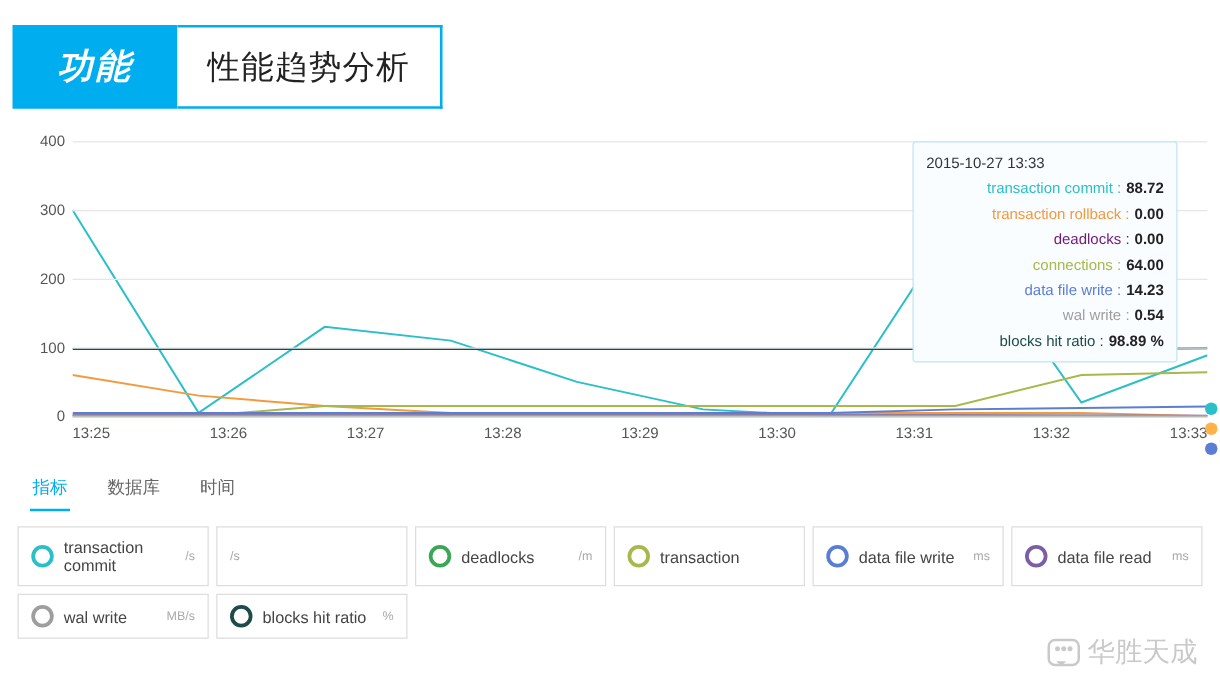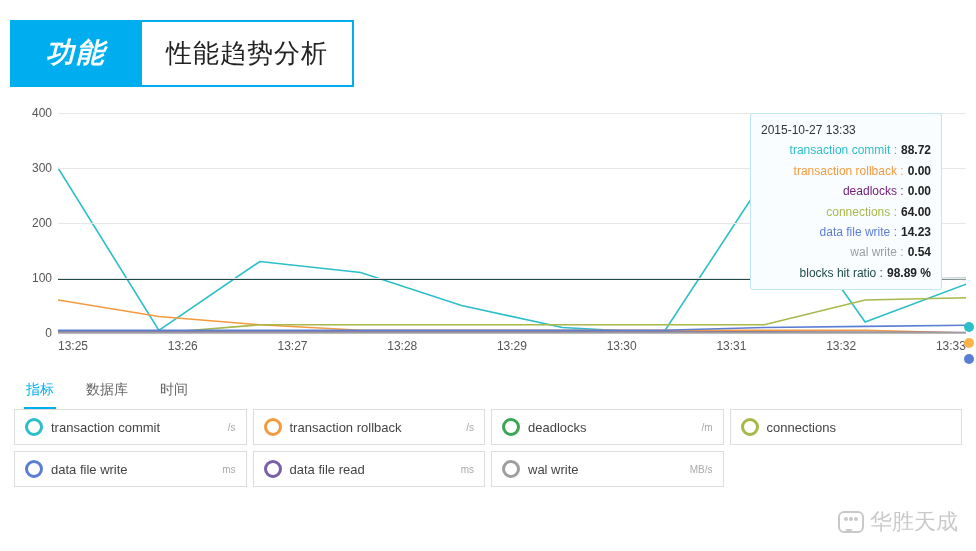--- a/index.html
+++ b/index.html
@@ -11,31 +11,31 @@
   
   .chart-wrap { position: relative; margin: 26px 10px 0 10px; height: 250px; }
   .y-axis { position: absolute; left: 0; top: 0; width: 48px; height: 220px; }
   .y-tick { position: absolute; right: 6px; font-size: 12px; color: #555; transform: translateY(-50%); }
   .plot { position: absolute; left: 48px; right: 0; top: 0; height: 220px; }
   .grid-line { position: absolute; left: 0; right: 0; height: 1px; background: #e6e6e6; }
   .baseline { background: #bbb; }
   svg.lines { position: absolute; left: 0; top: 0; width: 100%; height: 100%; }
   .x-axis { position: absolute; left: 48px; right: 0; top: 226px; display: flex; justify-content: space-between; font-size: 12px; color: #555; }
   
-  .tooltip { position: absolute; right: 24px; top: 0px; width: 192px; background: #fafdff; border: 1px solid #bfe6f5; border-radius: 3px; padding: 6px 10px; font-size: 12px; line-height: 1.7; z-index: 10; }
+  .tooltip { position: absolute; right: 24px; top: 0px; width: 212px; background: #fafdff; border: 1px solid #bfe6f5; border-radius: 3px; padding: 6px 10px; font-size: 12px; line-height: 1.7; z-index: 10; }
   .tooltip .tt-time { color: #333; font-weight: 500; }
   .tooltip .tt-row { display: flex; justify-content: space-between; }
   .tooltip .tt-label { text-align: right; flex: 1; }
   .tooltip .tt-val { font-weight: bold; color: #222; padding-left: 4px; white-space: nowrap; }
   
   .tabs { display: flex; gap: 28px; margin: 14px 16px 0 24px; font-size: 14px; color: #666; }
   .tab { padding: 4px 2px 8px 2px; cursor: pointer; }
   .tab.active { color: #00aeef; border-bottom: 2px solid #00aeef; }
   
-  .legend-grid { display: grid; grid-template-columns: repeat(4, 1fr); gap: 6px; margin: 0 14px 0 14px; }
+  .legend-grid { display: grid; grid-template-columns: repeat(6, 1fr); gap: 6px; margin: 12px 14px 0 14px; }
   .legend-item { border: 1px solid #ddd; padding: 8px 10px; display: flex; align-items: center; justify-content: space-between; font-size: 13px; color: #444; background: #fff; }
   .legend-left { display: flex; align-items: center; gap: 8px; }
   .ring { width: 18px; height: 18px; border-radius: 50%; border: 3px solid; background: transparent; flex-shrink: 0; }
   .unit { font-size: 10px; color: #aaa; }
   
   .watermark { position: absolute; right: 18px; bottom: 14px; color: #b8b8b8; font-size: 22px; display: flex; align-items: center; gap: 6px; opacity: 0.75; }
   .watermark .bubble { width: 26px; height: 22px; border: 2px solid #b8b8b8; border-radius: 6px; position: relative; }
   .watermark .bubble::after { content: ""; position: absolute; bottom: -6px; left: 5px; width: 0; height: 0; border: 4px solid transparent; border-top-color: #b8b8b8; }
   .watermark .dots { position: absolute; top: 4px; left: 4px; right: 4px; display: flex; justify-content: space-between; }
   .watermark .dots span { width: 4px; height: 4px; background: #b8b8b8; border-radius: 50%; }
@@ -129,37 +129,33 @@
 
 <div class="legend-grid" id="legend">
     <div class="legend-item">
       <div class="legend-left">
         <div class="ring" style="border-color: rgb(43, 191, 201);"></div>
         <span>transaction commit</span>
       </div>
       <span class="unit">/s</span>
     </div>
     <div class="legend-item">
-      <div class="legend-left">
-        <div class="ring" style="border-color: rgb(243, 154, 62);"></div>
-        <span>transaction rollback</span>
-      </div>
       <span class="unit">/s</span>
     </div>
     <div class="legend-item">
       <div class="legend-left">
         <div class="ring" style="border-color: rgb(58, 167, 87);"></div>
         <span>deadlocks</span>
       </div>
       <span class="unit">/m</span>
     </div>
     <div class="legend-item">
       <div class="legend-left">
         <div class="ring" style="border-color: rgb(168, 184, 74);"></div>
-        <span>connections</span>
+        <span>transaction</span>
       </div>
       <span class="unit"></span>
     </div>
     <div class="legend-item">
       <div class="legend-left">
         <div class="ring" style="border-color: rgb(91, 126, 213);"></div>
         <span>data file write</span>
       </div>
       <span class="unit">ms</span>
     </div>
@@ -169,20 +165,27 @@
         <span>data file read</span>
       </div>
       <span class="unit">ms</span>
     </div>
     <div class="legend-item">
       <div class="legend-left">
         <div class="ring" style="border-color: rgb(158, 158, 158);"></div>
         <span>wal write</span>
       </div>
       <span class="unit">MB/s</span>
+    </div>
+    <div class="legend-item">
+      <div class="legend-left">
+        <div class="ring" style="border-color: rgb(31, 74, 74);"></div>
+        <span>blocks hit ratio</span>
+      </div>
+      <span class="unit">%</span>
     </div>
   </div>
 
 <div class="scroll-dots">
   <div class="scroll-dot" style="background:#2bbfc9"></div>
   <div class="scroll-dot" style="background:#ffb347"></div>
   <div class="scroll-dot" style="background:#5b7ed5"></div>
 </div>
 
 <div class="watermark">

